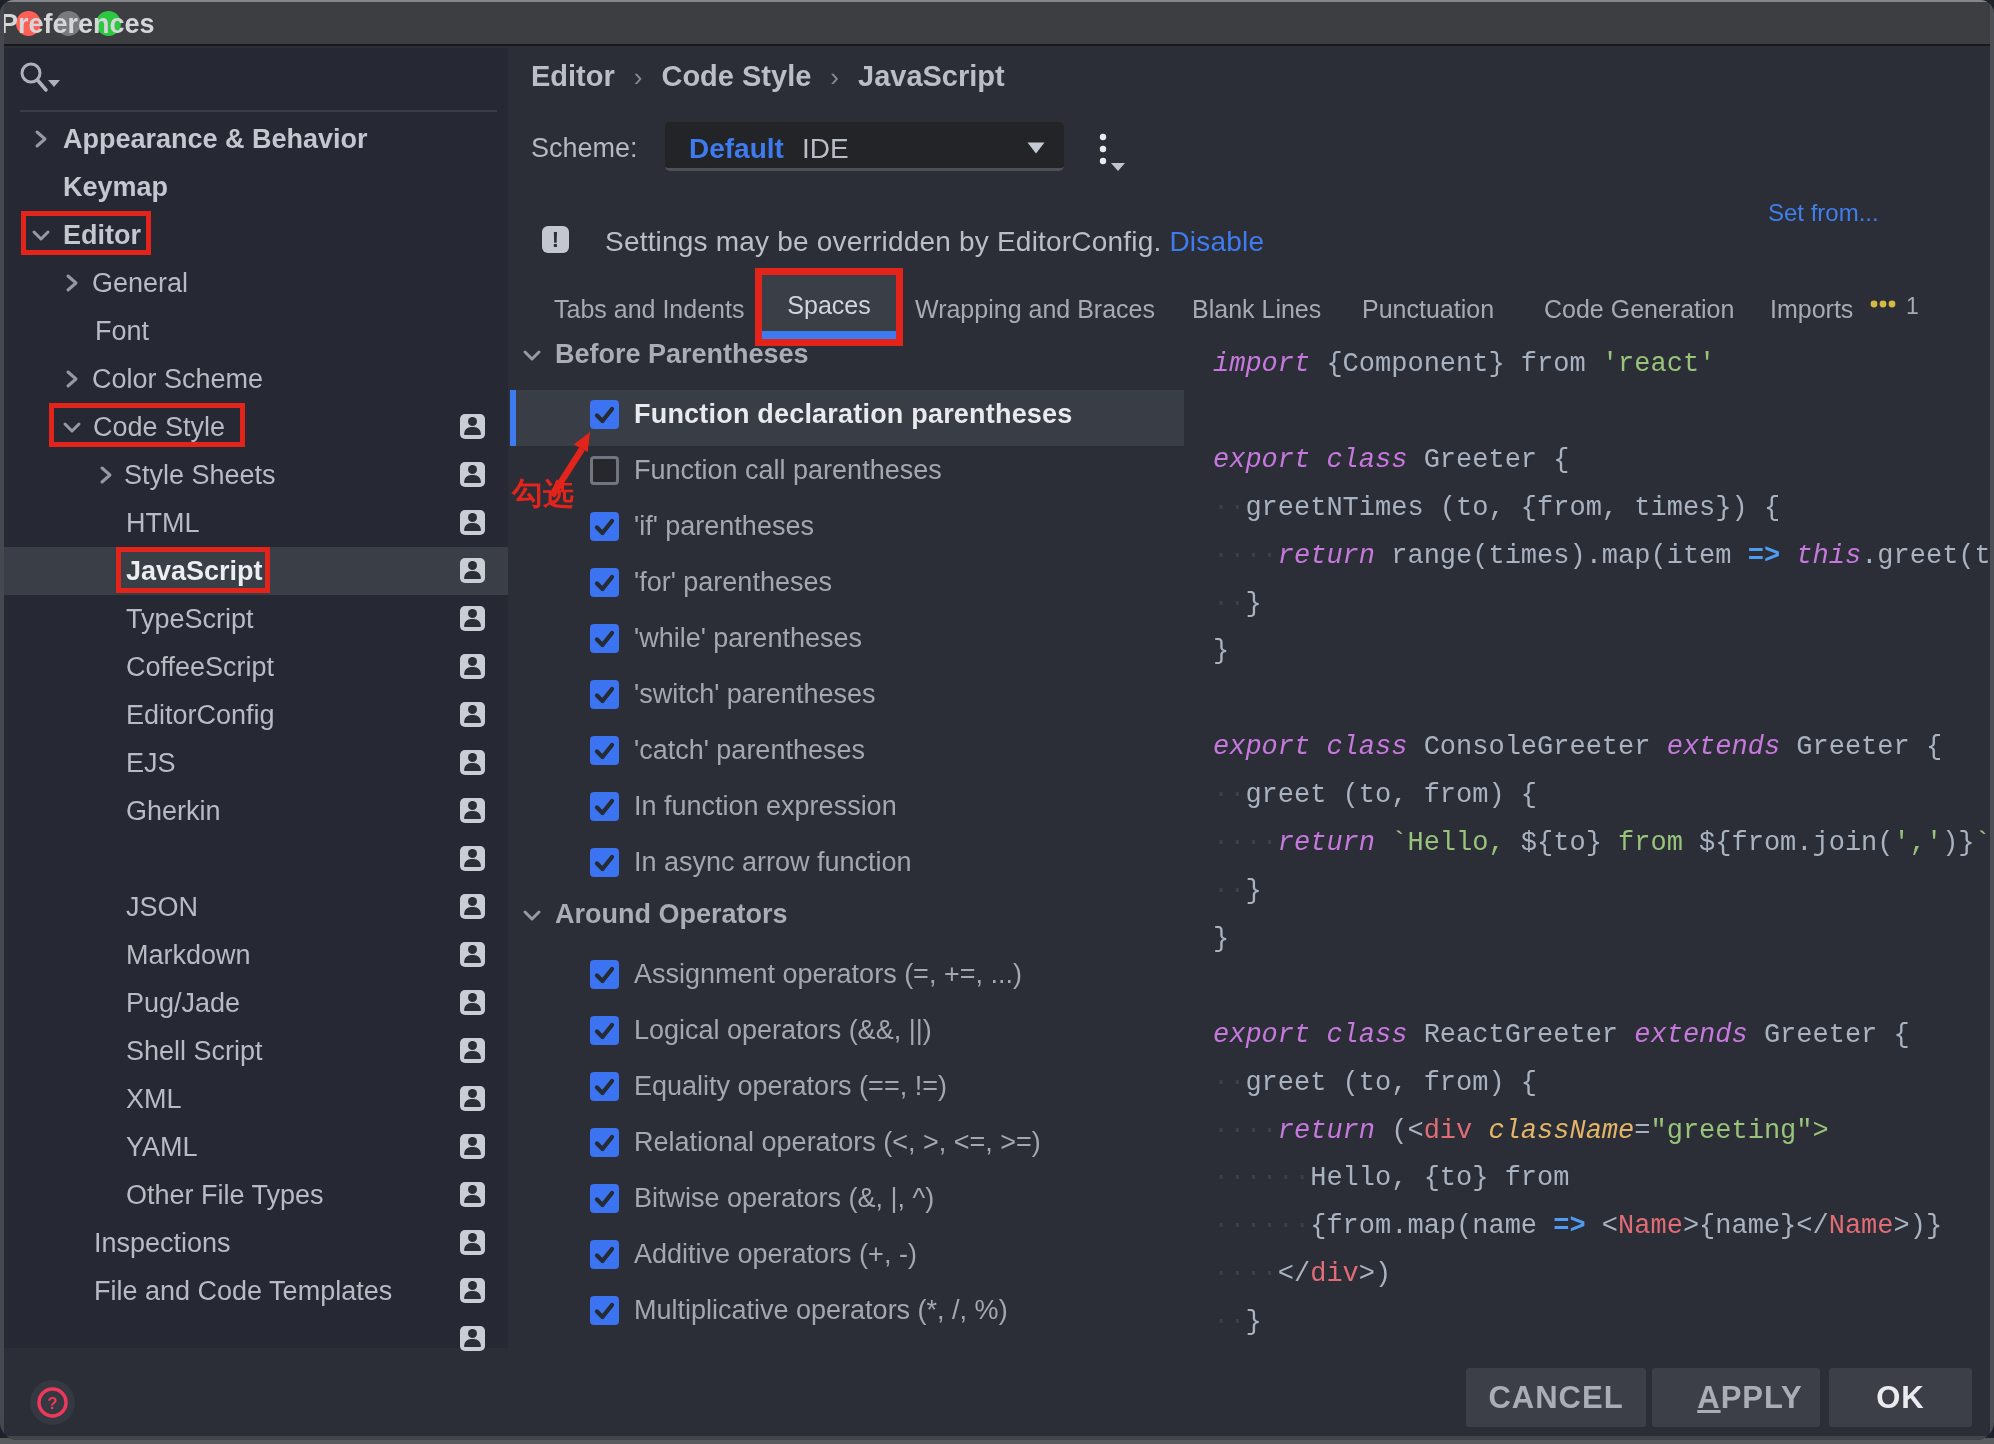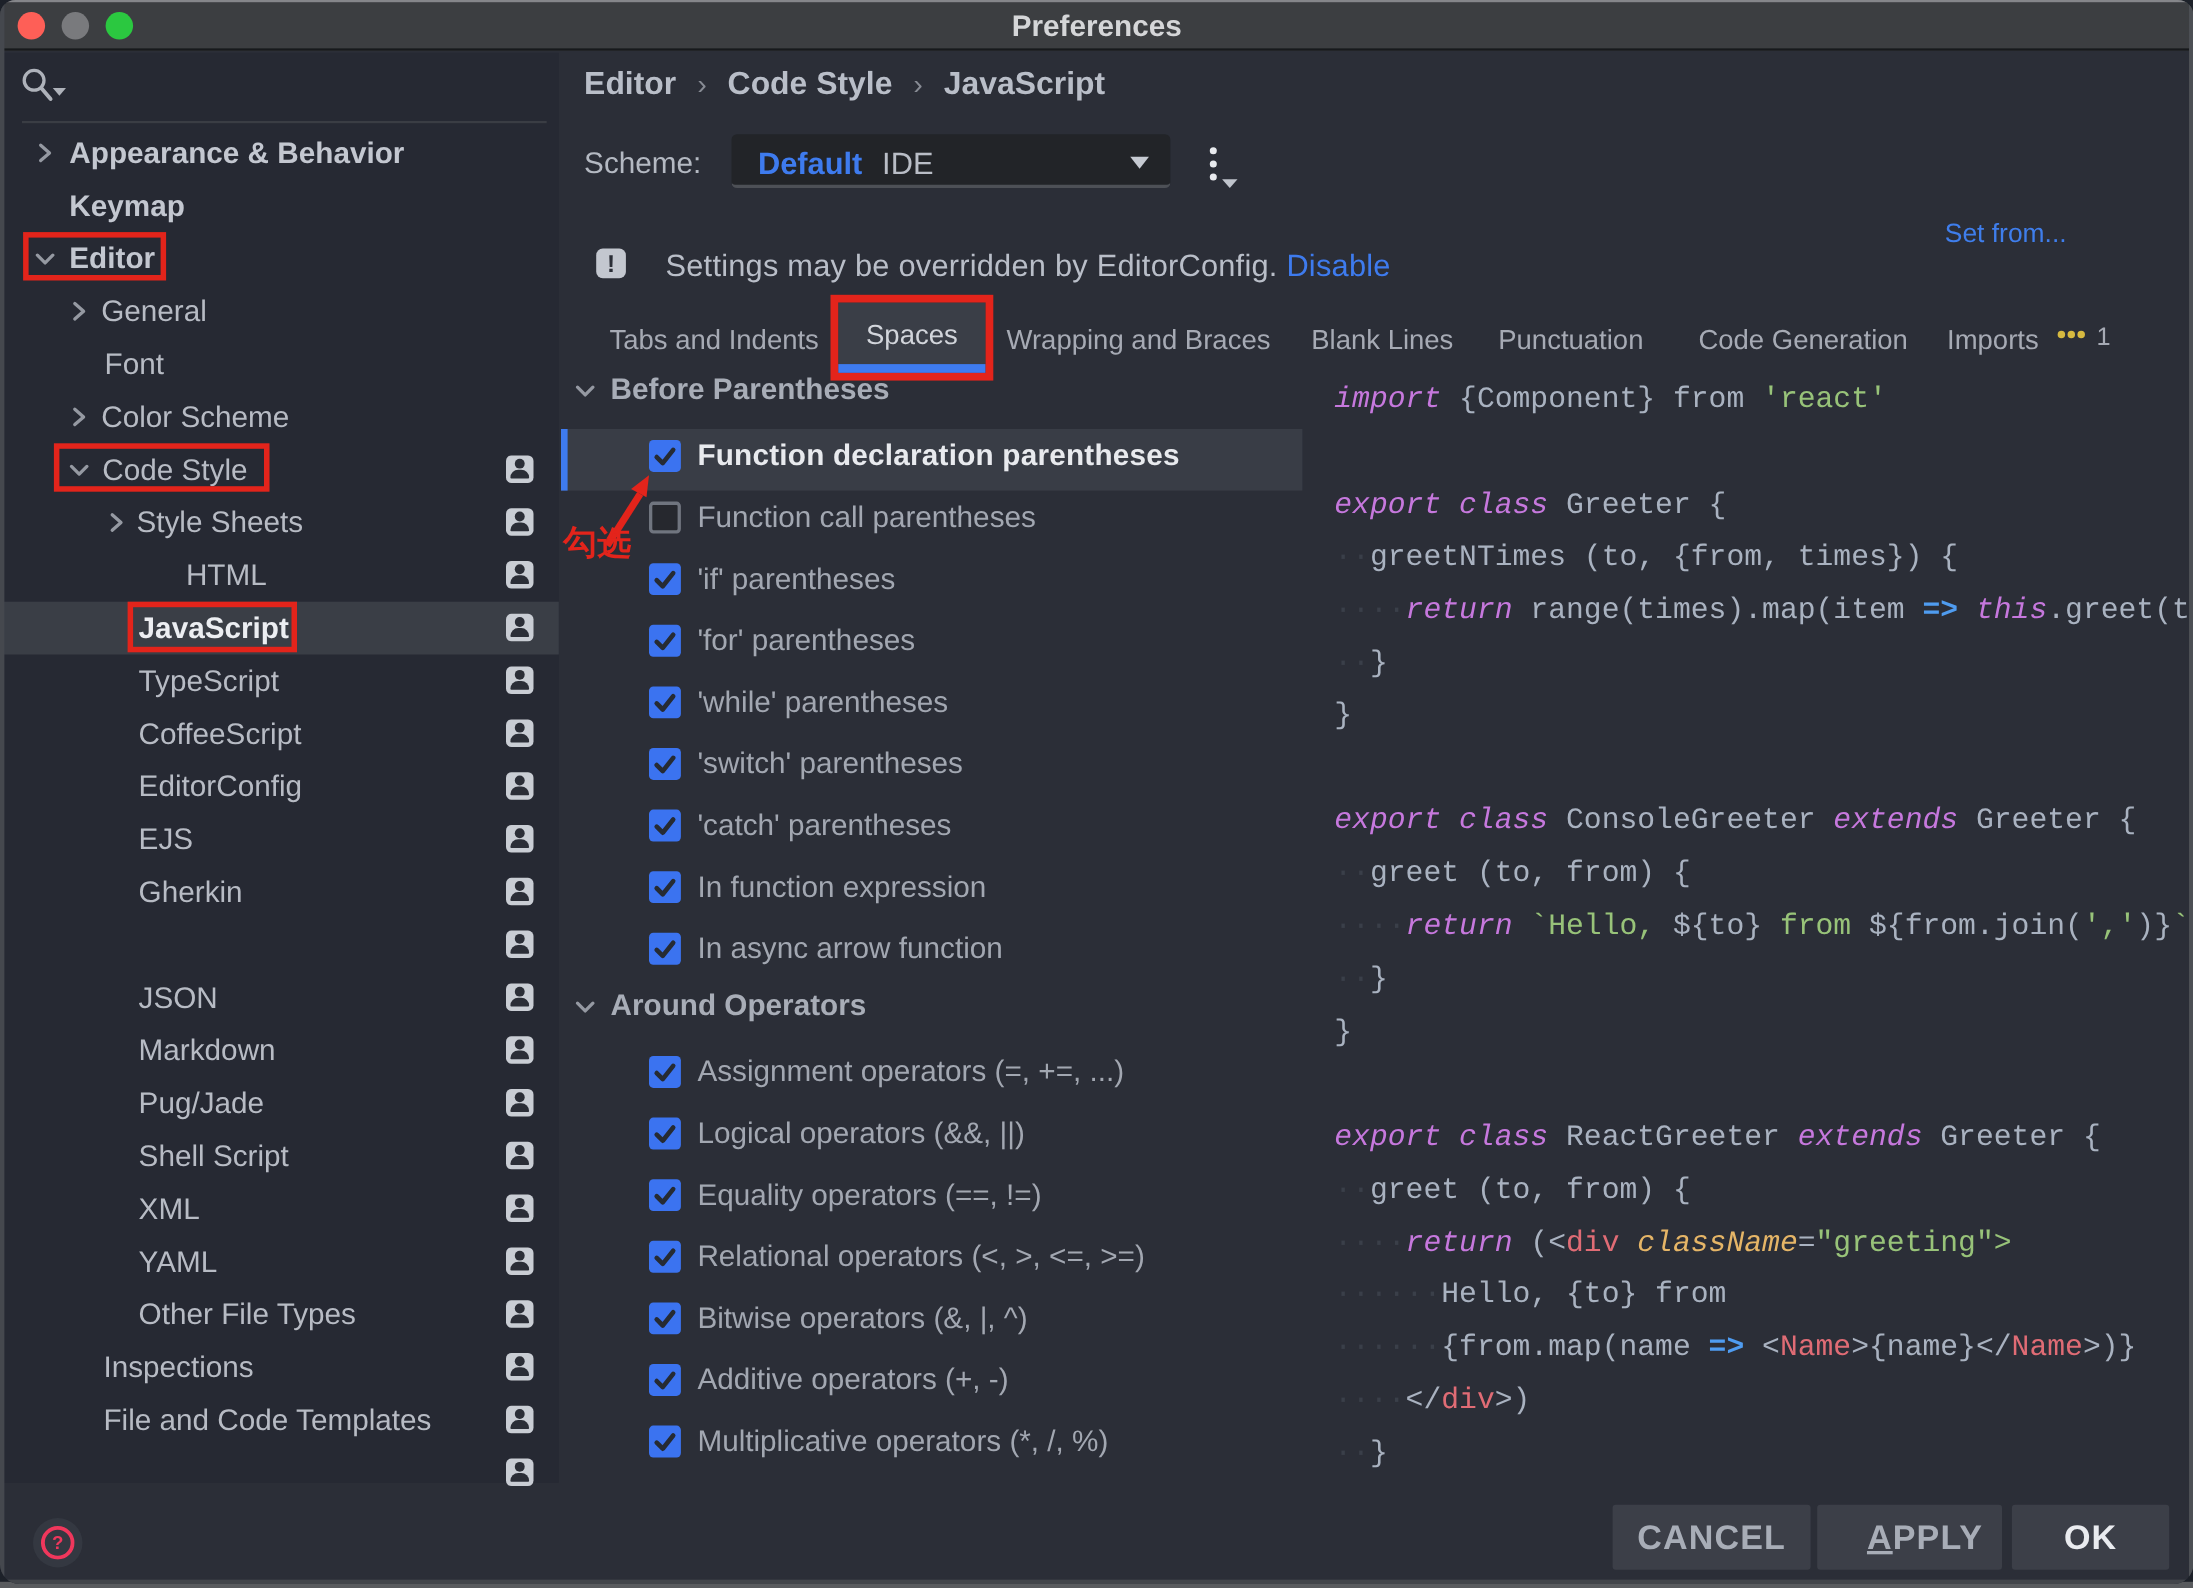--- a/index.html
+++ b/index.html
@@ -2,21 +2,21 @@
 <html><head>
 <meta charset="utf-8">
 <style>
   * { margin:0; padding:0; box-sizing:border-box; }
   html,body { width:1994px; height:1444px; background:#1d2129; font-family:"Liberation Sans", sans-serif; }
   .win { position:absolute; left:0; top:0; width:1994px; height:1440px; background:#2b2e37; border-radius:14px 14px 18px 18px; overflow:hidden; }
   .abs { position:absolute; }
   
   .titlebar { position:absolute; left:0; top:0; width:1994px; height:46px; background:#3c3e41; border-top:2px solid #85868a; border-bottom:2px solid #17191c; }
   .tl { position:absolute; top:9px; width:25px; height:25px; border-radius:50%; }
-  .title { position:absolute; top:7px; left:0; width:1994px; text-align:center; color:#d5d6d8; font-size:27px; font-weight:bold; }
+  .title { position:absolute; top:7px; left:0; width:1994px; text-align:left; color:#d5d6d8; font-size:27px; font-weight:bold; }
   
   .sidebar { position:absolute; left:0; top:48px; width:508px; height:1300px; background:#262933; }
   .srow { position:absolute; left:0; width:508px; height:48px; line-height:48px; color:#b7bbc4; font-size:27px; white-space:nowrap; }
   .srow.top { font-weight:bold; color:#c3c7d0; }
   .sel-row { position:absolute; left:0; width:508px; height:48px; background:#3a3e46; }
   .person { position:absolute; left:460px; width:25px; height:25px; margin-top:3px; border-radius:5px; background:#c9cdd4; }
   .person::before { content:""; position:absolute; left:8px; top:3px; width:9px; height:9px; border-radius:50%; background:#2b2e37; }
   .person::after { content:""; position:absolute; left:4px; top:13px; width:17px; height:8px; border-radius:8px 8px 1px 1px; background:#2b2e37; }
   
   .crumb { position:absolute; top:60px; left:531px; font-size:29px; font-weight:bold; color:#b9bec8; }
@@ -94,21 +94,21 @@
     <svg class="chv" style="left:60px;top:370px;" width="24" height="18" viewBox="0 0 24 18">
         <path d="M5 6 L12 13 L19 6" stroke="#9599a2" stroke-width="3" fill="none" stroke-linecap="round" stroke-linejoin="round"></path>
       </svg>
       <div class="srow" style="top:355px;left:93px;">Code Style</div>
       <div class="person" style="top:363px;"></div>
     <svg class="chv" style="left:97px;top:415px;" width="18" height="24" viewBox="0 0 18 24">
         <path d="M5 5 L13 12 L5 19" stroke="#9599a2" stroke-width="3" fill="none" stroke-linecap="round" stroke-linejoin="round"></path>
       </svg>
       <div class="srow" style="top:403px;left:124px;">Style Sheets</div>
       <div class="person" style="top:411px;"></div>
-    <div class="srow" style="top:451px;left:126px;margin-left:43px;">HTML</div>
+    <div class="srow" style="top:451px;left:126px;">HTML</div>
       <div class="person" style="top:459px;"></div>
     <div class="srow" style="top:499px;left:126px;color:#eceef2;font-weight:bold;">JavaScript</div>
       <div class="person" style="top:507px;"></div>
     <div class="srow" style="top:547px;left:126px;">TypeScript</div>
       <div class="person" style="top:555px;"></div>
     <div class="srow" style="top:595px;left:126px;">CoffeeScript</div>
       <div class="person" style="top:603px;"></div>
     <div class="srow" style="top:643px;left:126px;">EditorConfig</div>
       <div class="person" style="top:651px;"></div>
     <div class="srow" style="top:691px;left:126px;">EJS</div>

